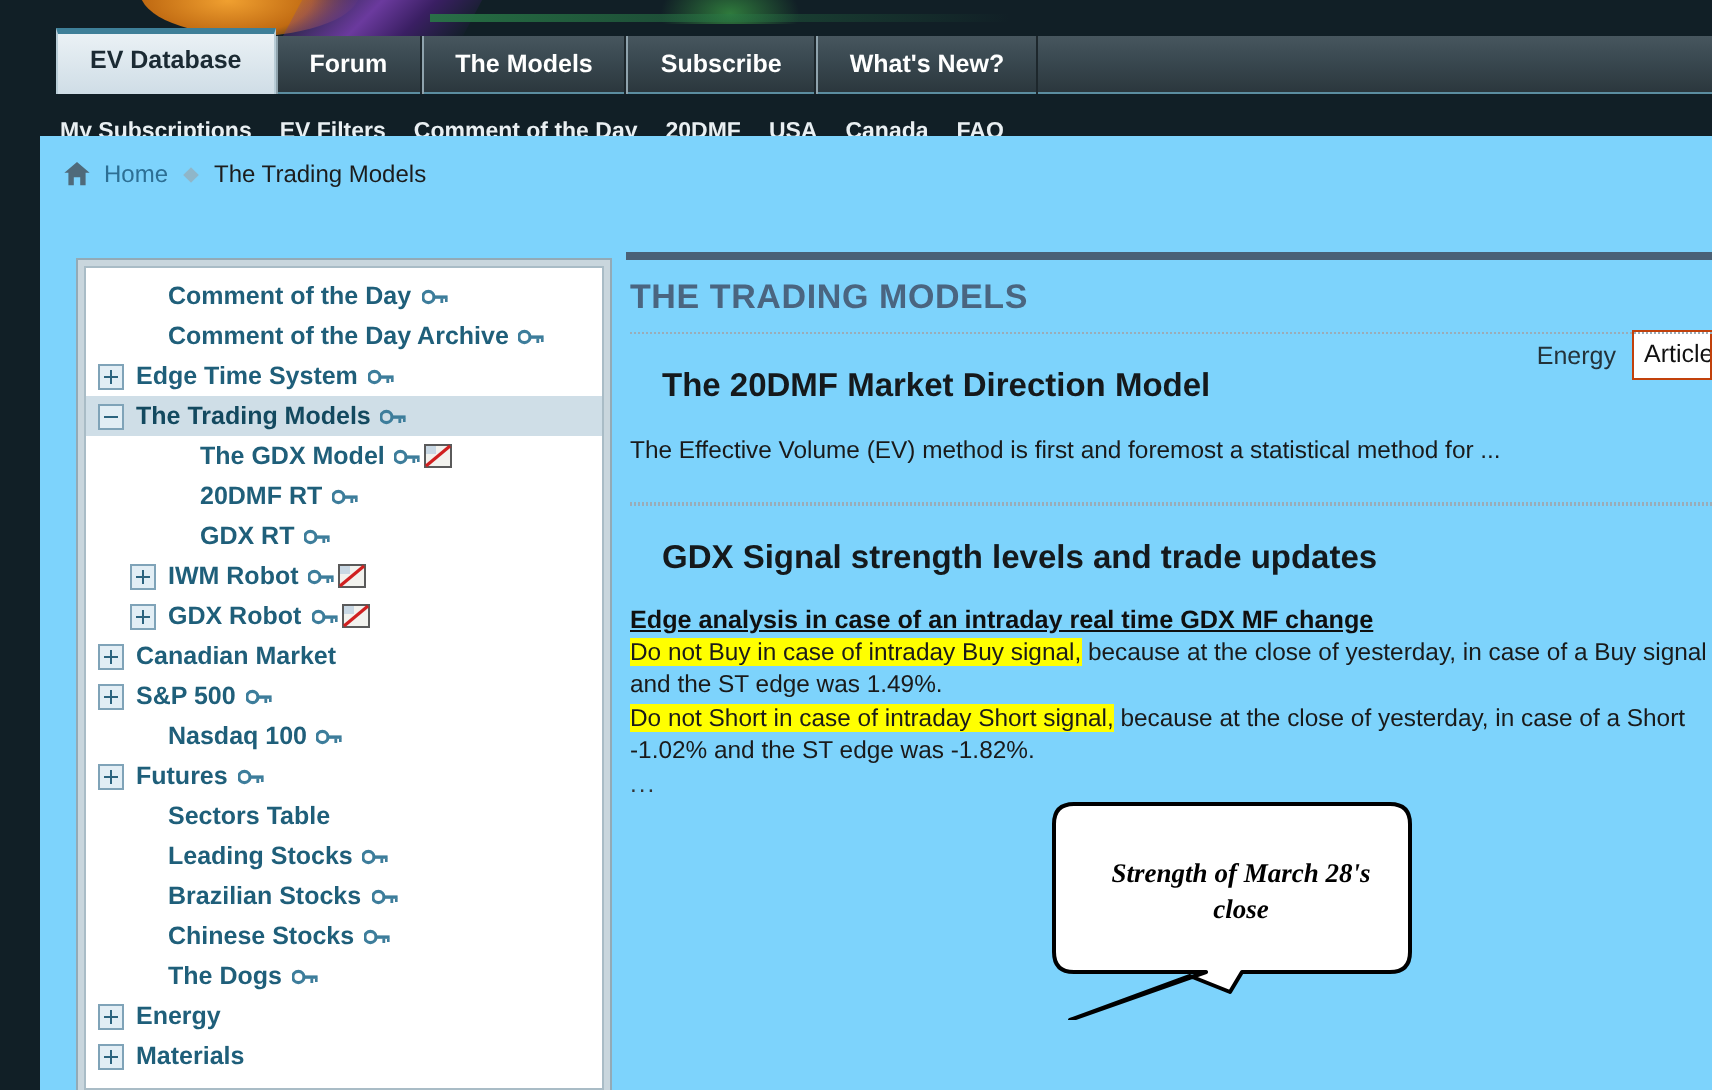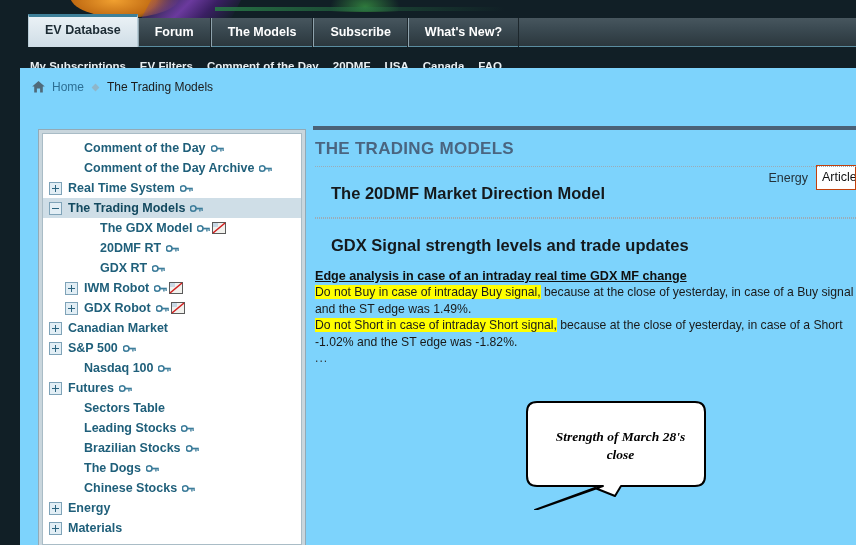--- a/index.html
+++ b/index.html
@@ -294,21 +294,21 @@
                   <circle cx="3.2" cy="4.5" r="2.8" fill="none" stroke="#3d7d9b" stroke-width="1.6"></circle>
                   <rect x="5.6" y="3.7" width="7.2" height="1.7" fill="#3d7d9b"></rect>
                   <rect x="9.2" y="5.2" width="1.4" height="2.3" fill="#3d7d9b"></rect>
                   <rect x="11.5" y="5.2" width="1.3" height="1.8" fill="#3d7d9b"></rect>
                 </svg>
               </span>
             </div>
             <div class="tnode">
               <span style="display: inline-block; width: 0px; flex: 0 0 auto;"></span>
               <span class="toggle plus"></span>
-              <span class="tlabel">Real Time System</span>
+              <span class="tlabel">Edge Time System</span>
               <span style="display: flex;">
                 <svg class="ico-key" viewBox="0 0 13 9">
                   <circle cx="3.2" cy="4.5" r="2.8" fill="none" stroke="#3d7d9b" stroke-width="1.6"></circle>
                   <rect x="5.6" y="3.7" width="7.2" height="1.7" fill="#3d7d9b"></rect>
                   <rect x="9.2" y="5.2" width="1.4" height="2.3" fill="#3d7d9b"></rect>
                   <rect x="11.5" y="5.2" width="1.3" height="1.8" fill="#3d7d9b"></rect>
                 </svg>
               </span>
             </div>
             <div class="tnode sel">
@@ -481,34 +481,34 @@
                   <circle cx="3.2" cy="4.5" r="2.8" fill="none" stroke="#3d7d9b" stroke-width="1.6"></circle>
                   <rect x="5.6" y="3.7" width="7.2" height="1.7" fill="#3d7d9b"></rect>
                   <rect x="9.2" y="5.2" width="1.4" height="2.3" fill="#3d7d9b"></rect>
                   <rect x="11.5" y="5.2" width="1.3" height="1.8" fill="#3d7d9b"></rect>
                 </svg>
               </span>
             </div>
             <div class="tnode">
               <span style="display: inline-block; width: 16px; flex: 0 0 auto;"></span>
               <span class="toggle spacer"></span>
+              <span class="tlabel">Chinese Stocks</span>
+              <span style="display: flex;">
+                <svg class="ico-key" viewBox="0 0 13 9">
+                  <circle cx="3.2" cy="4.5" r="2.8" fill="none" stroke="#3d7d9b" stroke-width="1.6"></circle>
+                  <rect x="5.6" y="3.7" width="7.2" height="1.7" fill="#3d7d9b"></rect>
+                  <rect x="9.2" y="5.2" width="1.4" height="2.3" fill="#3d7d9b"></rect>
+                  <rect x="11.5" y="5.2" width="1.3" height="1.8" fill="#3d7d9b"></rect>
+                </svg>
+              </span>
+            </div>
+            <div class="tnode">
+              <span style="display: inline-block; width: 16px; flex: 0 0 auto;"></span>
+              <span class="toggle spacer"></span>
               <span class="tlabel">The Dogs</span>
-              <span style="display: flex;">
-                <svg class="ico-key" viewBox="0 0 13 9">
-                  <circle cx="3.2" cy="4.5" r="2.8" fill="none" stroke="#3d7d9b" stroke-width="1.6"></circle>
-                  <rect x="5.6" y="3.7" width="7.2" height="1.7" fill="#3d7d9b"></rect>
-                  <rect x="9.2" y="5.2" width="1.4" height="2.3" fill="#3d7d9b"></rect>
-                  <rect x="11.5" y="5.2" width="1.3" height="1.8" fill="#3d7d9b"></rect>
-                </svg>
-              </span>
-            </div>
-            <div class="tnode">
-              <span style="display: inline-block; width: 16px; flex: 0 0 auto;"></span>
-              <span class="toggle spacer"></span>
-              <span class="tlabel">Chinese Stocks</span>
               <span style="display: flex;">
                 <svg class="ico-key" viewBox="0 0 13 9">
                   <circle cx="3.2" cy="4.5" r="2.8" fill="none" stroke="#3d7d9b" stroke-width="1.6"></circle>
                   <rect x="5.6" y="3.7" width="7.2" height="1.7" fill="#3d7d9b"></rect>
                   <rect x="9.2" y="5.2" width="1.4" height="2.3" fill="#3d7d9b"></rect>
                   <rect x="11.5" y="5.2" width="1.3" height="1.8" fill="#3d7d9b"></rect>
                 </svg>
               </span>
             </div>
             <div class="tnode">
@@ -525,20 +525,21 @@
       </div>
     </div>
 
     <div class="main">
       <div class="main-rule"></div>
       <div class="main-title">THE TRADING MODELS</div>
       <div class="dotted"></div>
 
       <div class="sec">
         <h2>The 20DMF Market Direction Model</h2>
+        <p>The Effective Volume (EV) method is first and foremost a statistical method for ...</p>
       </div>
       <div class="dotted"></div>
 
       <div class="dotted"></div>
 
       <div class="sec">
         <h2>GDX Signal strength levels and trade updates</h2>
         <h3>Edge analysis in case of an intraday real time GDX MF change</h3>
         <div class="edge-body">
           <div><span class="hl">Do not Buy in case of intraday Buy signal,</span><span> because at the close of yesterday, in case of a Buy signal</span></div>

